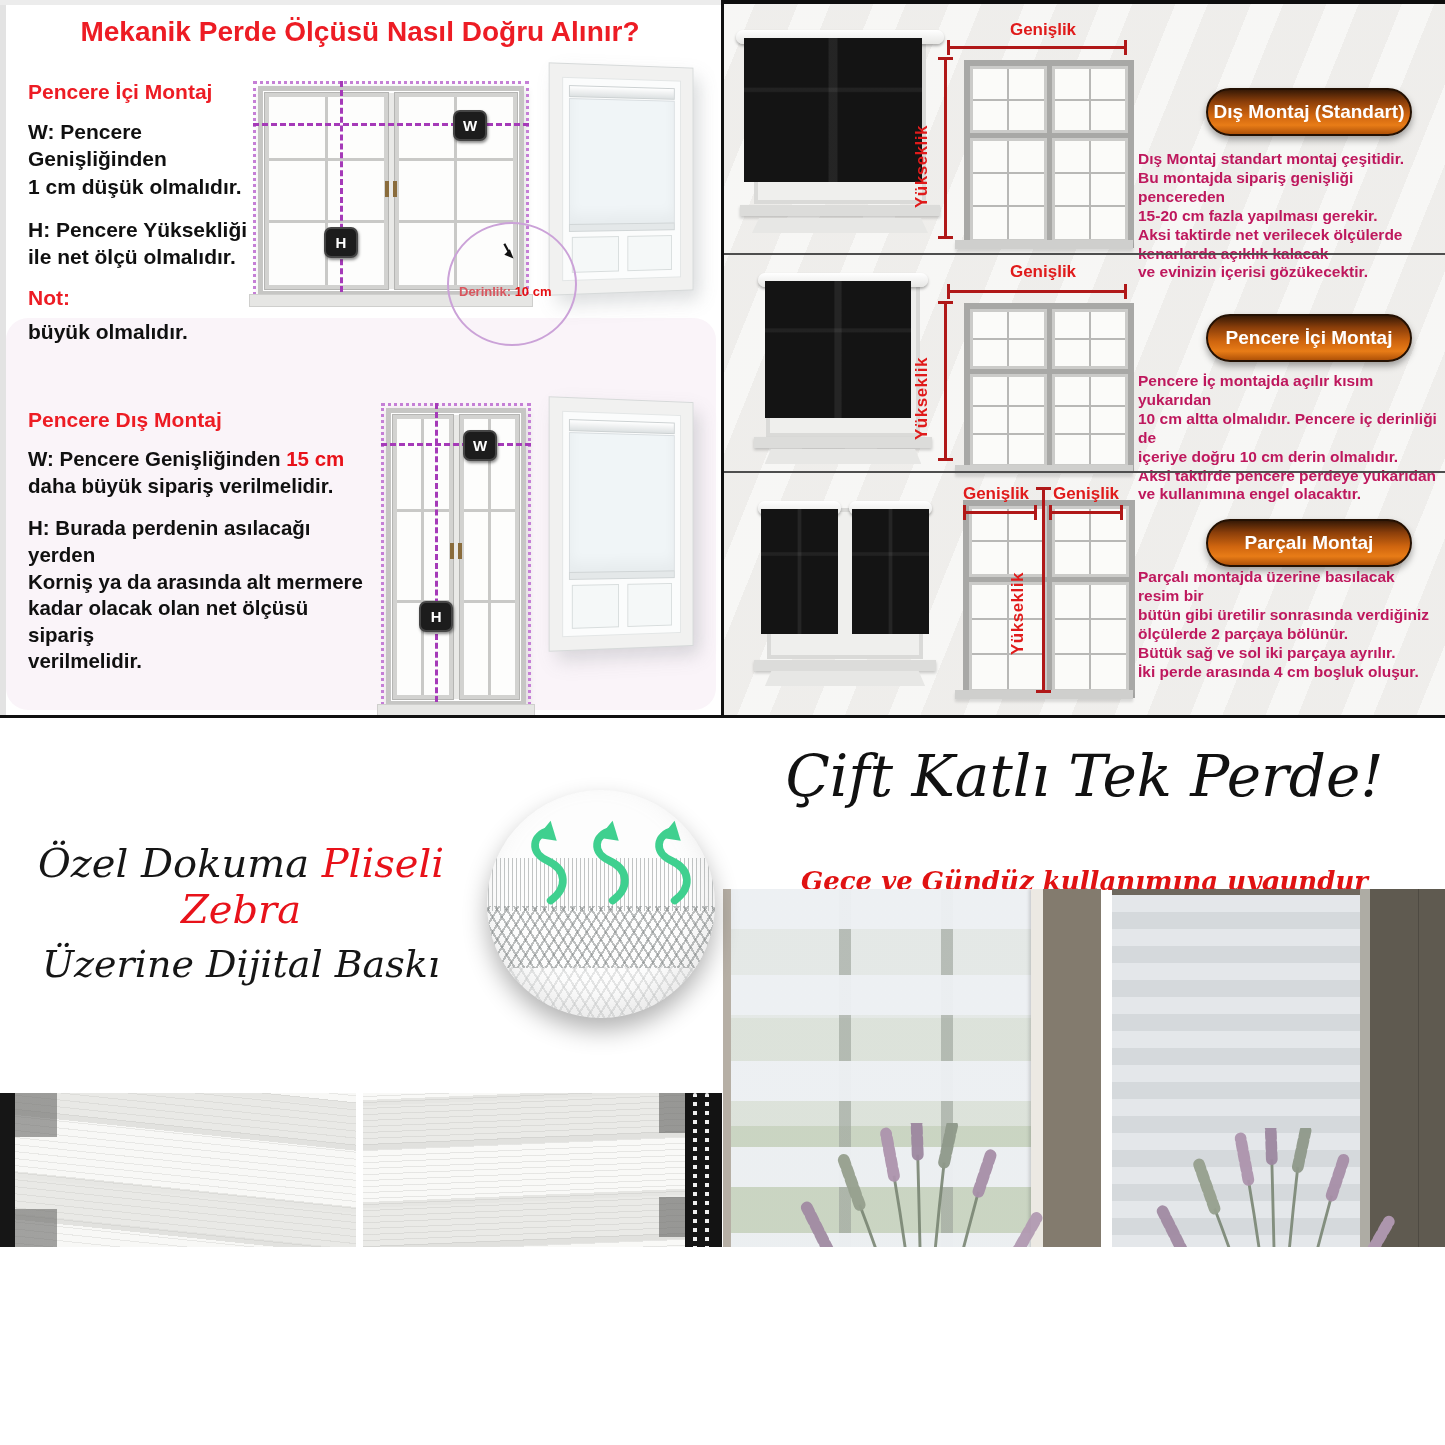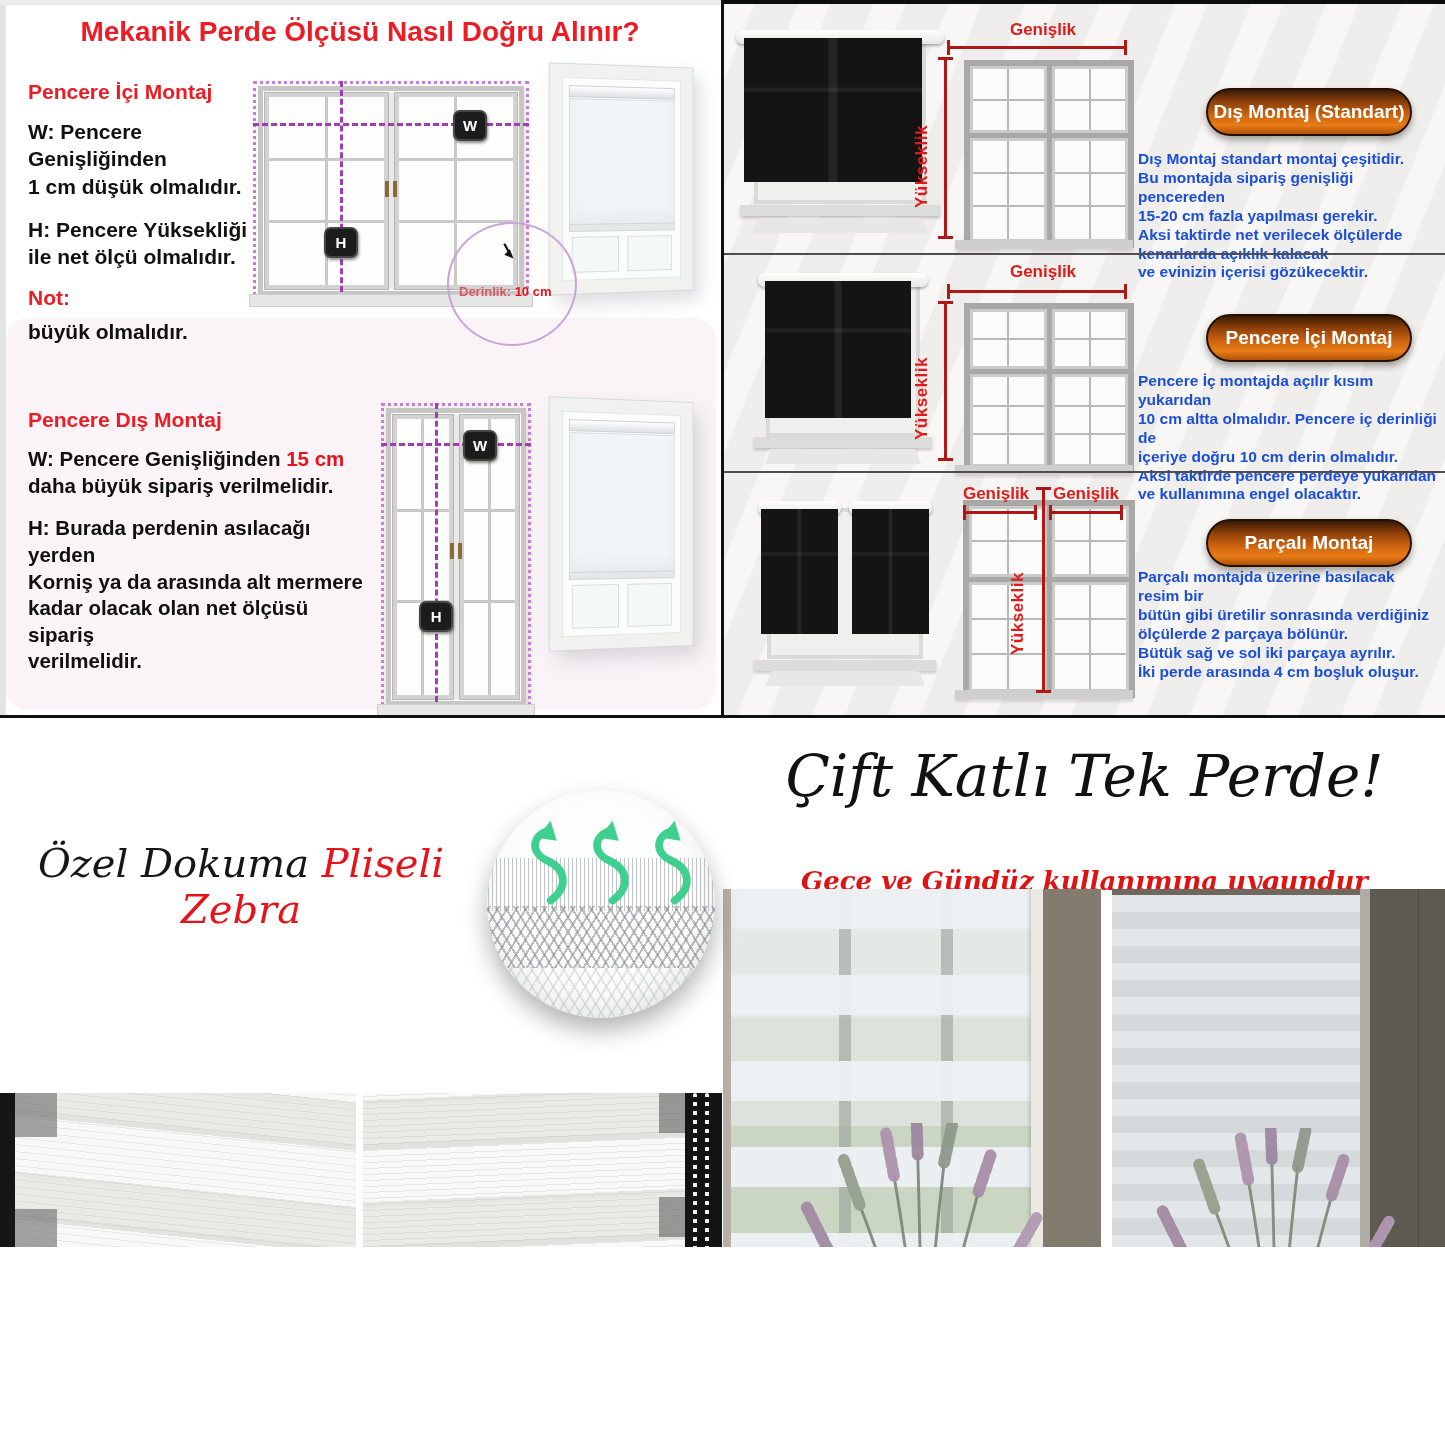--- a/index.html
+++ b/index.html
@@ -102,21 +102,21 @@
            clip-path:polygon(4% 0,96% 0,100% 100%,0 100%);}
   .bb-pill.p2a{left:2%;right:52%;}
   .bb-pill.p2b{left:52%;right:2%;}
   .bb-cloth.c2a{left:4%;right:54%;}
   .bb-cloth.c2b{left:54%;right:4%;}
 
   .badge{position:absolute;width:202px;height:44px;border-radius:24px;
          background:linear-gradient(180deg,#381a06 0%,#8a3e0a 26%,#cf650f 58%,#e87c17 80%,#b05208 100%);
          border:2px solid #241103;color:#ffffff;font-weight:700;font-size:19px;
          display:flex;align-items:center;justify-content:center;box-shadow:0 4px 7px rgba(0,0,0,.35);z-index:12;}
-  .rtext{position:absolute;width:302px;font-size:15.5px;font-weight:700;color:#1d4ed8;line-height:1.22;z-index:12;}
+  .rtext{position:absolute;width:302px;font-size:15.5px;font-weight:700;color:#be185d;line-height:1.22;z-index:12;}
 
   
   .bl-head{position:absolute;left:0;top:840px;width:482px;text-align:center;
            font-family:"DejaVu Serif",serif;font-style:italic;color:#161616;}
   .bl-l1{font-size:40px;}
   .bl-l1 .red{color:#e8121a;}
   .bl-l2{font-size:38px;margin-top:10px;}
 
   .fab{position:absolute;left:487px;top:790px;width:228px;height:228px;border-radius:50%;background:#fdfdfd;
        box-shadow:0 12px 24px rgba(0,0,0,.30), inset -4px -14px 24px rgba(180,180,180,.25);overflow:hidden;z-index:3;}
@@ -390,20 +390,21 @@
   <div class="rtext" style="left:1138px;top:556px;margin-top:12px;">
     <div>Parçalı montajda üzerine basılacak resim bir</div>
     <div>bütün gibi üretilir sonrasında verdiğiniz</div>
     <div>ölçülerde 2 parçaya bölünür.</div>
     <div>Bütük sağ ve sol iki parçaya ayrılır.</div>
     <div>İki perde arasında 4 cm boşluk oluşur.</div>
   </div>
 
   <div class="bl-head">
     <div class="bl-l1"><span>Özel Dokuma </span><span class="red">Pliseli Zebra</span></div>
+    <div class="bl-l2">Üzerine Dijital Baskı</div>
   </div>
 
   <div class="fab">
     <div class="fab-hairs"></div>
     <div class="fab-hatch"></div>
     <div class="fab-hatch2"></div>
     <svg class="spiral" style="left:16%;" viewBox="0 0 60 110">
       <path d="M36 104 C58 88 58 64 32 52 C8 41 12 18 34 13" stroke="#3fd08f" stroke-width="10" fill="none" stroke-linecap="round"></path>
       <polygon points="18,22 36,0 44,26" fill="#3fd08f"></polygon>
     </svg>

